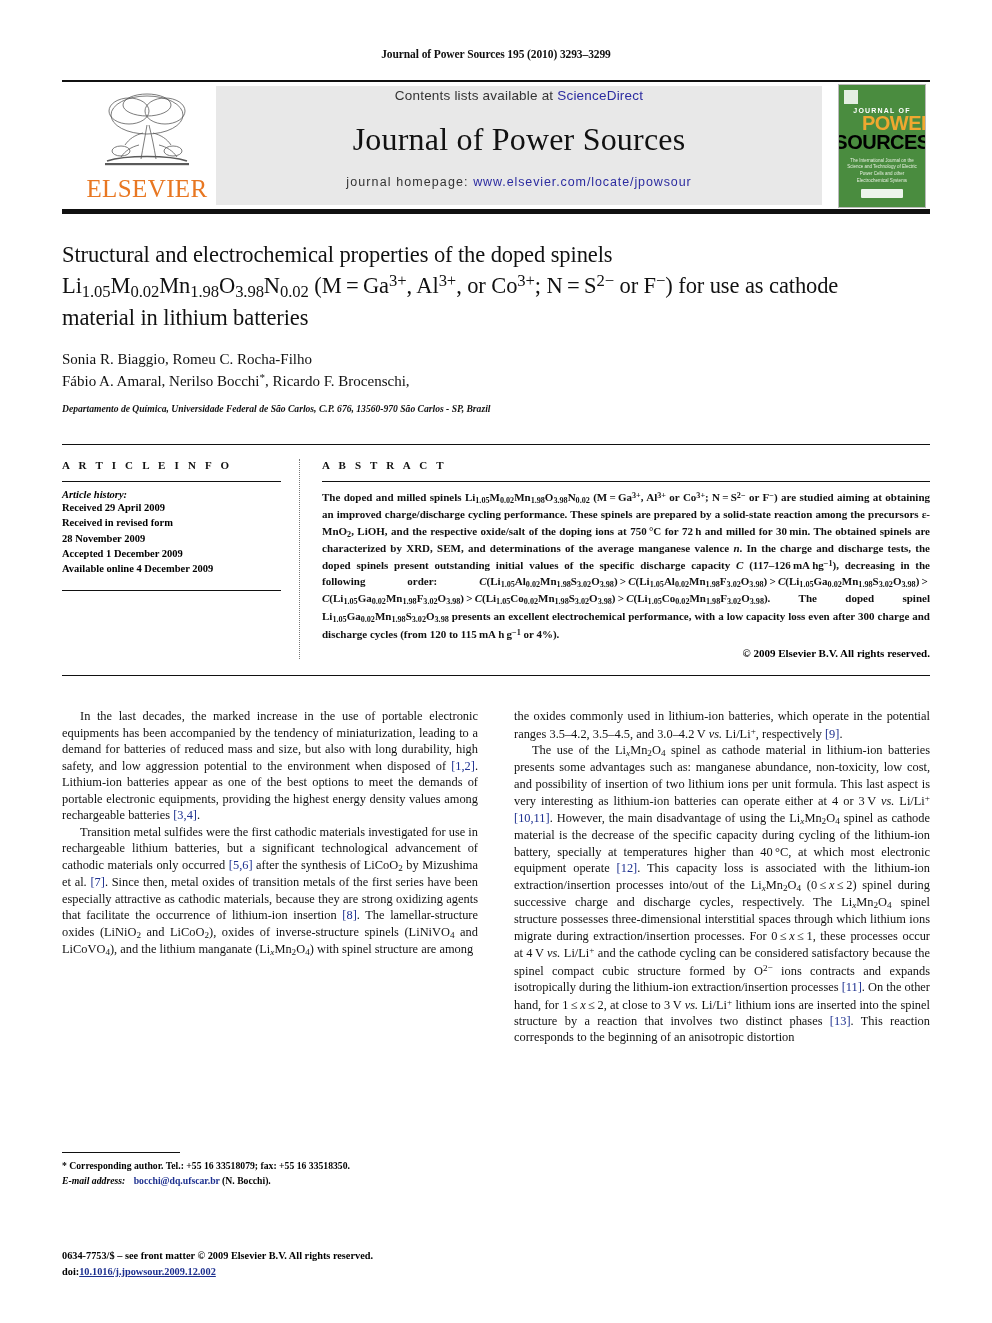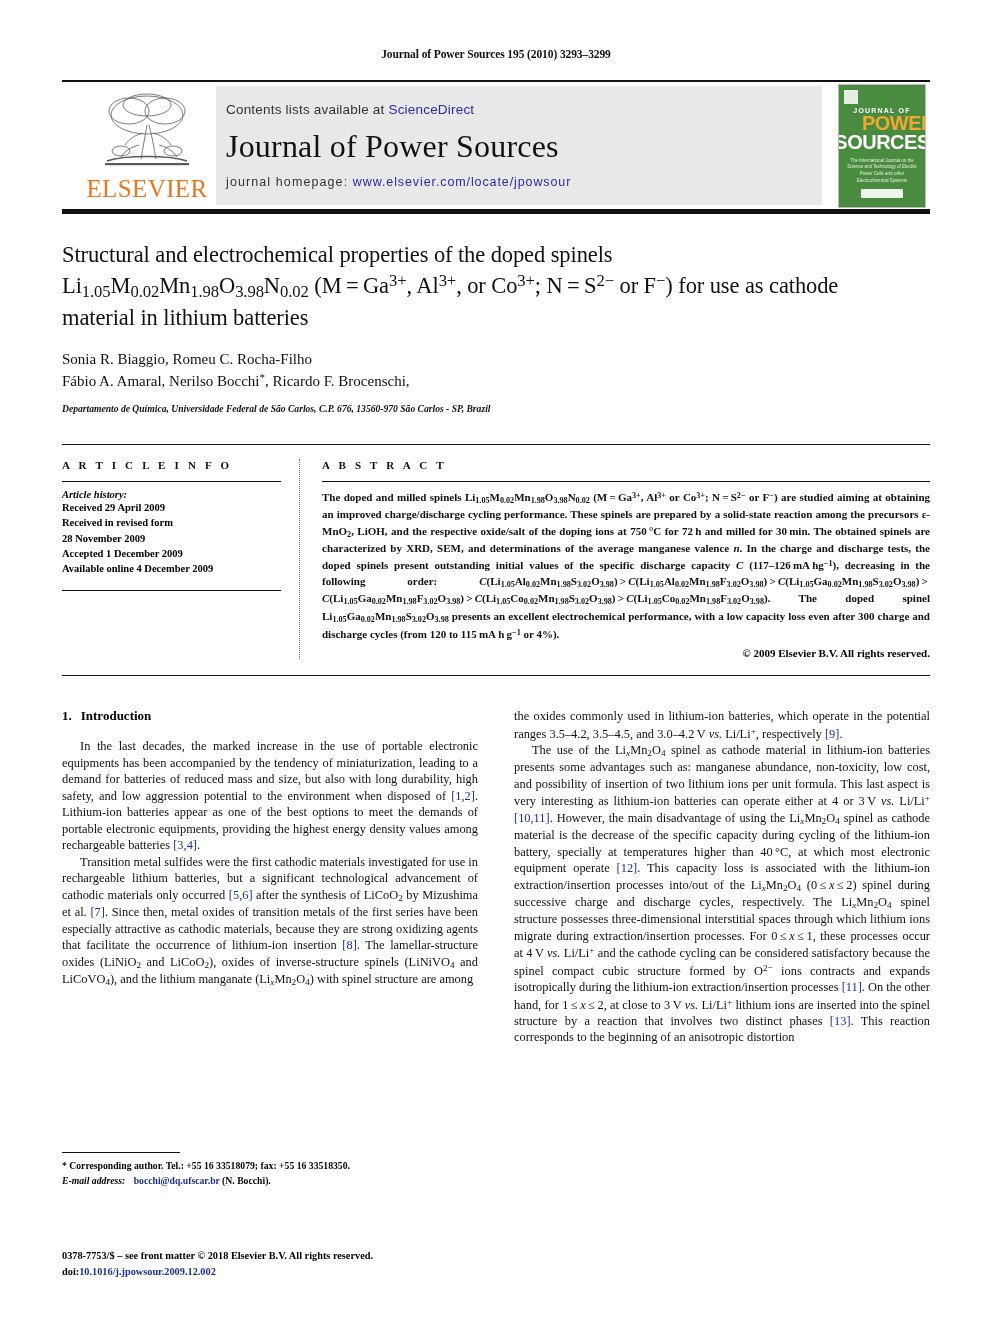--- a/index.html
+++ b/index.html
@@ -49,22 +49,22 @@
     letter-spacing: 0.4px;
     color: #E87722;
     line-height: 1;
     margin-top: 1px;
   }
   .banner {
     flex: 1 1 auto;
     background: #e8e8e8;
     margin: 0 12px 0 8px;
     display: flex; flex-direction: column;
-    justify-content: space-between;
-    padding: 16px 10px 16px 10px;
+    align-items: center; justify-content: space-between;
+    padding: 2px 10px 16px 10px;
   }
   .contents-line {
     font-family: "Liberation Sans", sans-serif;
     font-size: 13.5px;
     color: #333;
     letter-spacing: 0.2px;
   }
   .contents-line .sd { color: #2b2ba0; }
   .journal-name {
     font-family: "Liberation Serif", serif;
@@ -86,21 +86,21 @@
   .cover {
     width: 88px; height: 124px;
     background: #4a8c3f;
     border: 1px solid #bbb;
     position: relative;
     display: flex; flex-direction: column; align-items: center;
     padding-top: 5px; overflow: hidden;
   }
   .cover .cv-els { width: 14px; height: 14px; align-self:flex-start; margin-left:5px; background:#fff; opacity:.85; }
   .cover .cv-jo { font-family:"Liberation Sans",sans-serif; font-size:7px; color:#fff; letter-spacing:1.2px; margin-top:3px; font-weight:bold;}
-  .cover .cv-big { font-family:"Liberation Sans",sans-serif; font-weight:bold; font-size:20px; color:#ffffff; line-height:.95; letter-spacing:-0.5px; }
+  .cover .cv-big { font-family:"Liberation Sans",sans-serif; font-weight:bold; font-size:20px; color:#000000; line-height:.95; letter-spacing:-0.5px; }
   .cover .cv-big.orange { color:#f0a830;padding-left:33px; }
   .cover .cv-sub { font-size:4.5px; color:#e6f0e0; text-align:center; line-height:1.5; margin-top:6px; padding:0 5px; font-family:"Liberation Sans",sans-serif;}
   .cover .cv-sd { margin-top:auto; margin-bottom:7px; font-size:4.5px; color:#dfeadb; text-align:center; font-family:"Liberation Sans",sans-serif; }
   .cover .cv-sd .w { display:block; width:42px; height:9px; background:#fff; opacity:.9; margin:2px auto 2px; border-radius:1px;}
 
   
   .title {
     margin-top: 26px;
     font-size: 22.5px;
     line-height: 1.33;
@@ -190,21 +190,21 @@
   .fn-link { color: #1c2f8f; padding-left: 6px; }
   .issn {
     position: absolute;
     left: 62px;
     top: 1248px;
     width: 470px;
     font-size: 10.3px;
     line-height: 1.55;
     font-weight: bold;
   }
-  .issn .doi-link { color: #1c2f8f; }
+  .issn .doi-link { color: #1c2f8f; text-decoration: underline; }
 </style>
 </head>
 <body>
 
 <div class="page">
 
   <div class="runhead">Journal of Power Sources 195 (2010) 3293–3299</div>
 
   <div class="masthead">
 
@@ -288,23 +288,20 @@
       <div class="sec-head">A B S T R A C T</div>
       <div class="rule"></div>
       <div class="abs-text">The doped and milled spinels Li<sub>1.05</sub>M<sub>0.02</sub>Mn<sub>1.98</sub>O<sub>3.98</sub>N<sub>0.02</sub> (M = Ga<sup>3+</sup>, Al<sup>3+</sup> or Co<sup>3+</sup>; N = S<sup>2−</sup> or F<sup>−</sup>) are studied aiming at obtaining an improved charge/discharge cycling performance. These spinels are prepared by a solid-state reaction among the precursors ε-MnO<sub>2</sub>, LiOH, and the respective oxide/salt of the doping ions at 750 °C for 72 h and milled for 30 min. The obtained spinels are characterized by XRD, SEM, and determinations of the average manganese valence <i>n</i>. In the charge and discharge tests, the doped spinels present outstanding initial values of the specific discharge capacity <i>C</i> (117–126 mA hg<sup>−1</sup>), decreasing in the following order: <i>C</i>(Li<sub>1.05</sub>Al<sub>0.02</sub>Mn<sub>1.98</sub>S<sub>3.02</sub>O<sub>3.98</sub>) &gt; <i>C</i>(Li<sub>1.05</sub>Al<sub>0.02</sub>Mn<sub>1.98</sub>F<sub>3.02</sub>O<sub>3.98</sub>) &gt; <i>C</i>(Li<sub>1.05</sub>Ga<sub>0.02</sub>Mn<sub>1.98</sub>S<sub>3.02</sub>O<sub>3.98</sub>) &gt; <i>C</i>(Li<sub>1.05</sub>Ga<sub>0.02</sub>Mn<sub>1.98</sub>F<sub>3.02</sub>O<sub>3.98</sub>) &gt; <i>C</i>(Li<sub>1.05</sub>Co<sub>0.02</sub>Mn<sub>1.98</sub>S<sub>3.02</sub>O<sub>3.98</sub>) &gt; <i>C</i>(Li<sub>1.05</sub>Co<sub>0.02</sub>Mn<sub>1.98</sub>F<sub>3.02</sub>O<sub>3.98</sub>). The doped spinel Li<sub>1.05</sub>Ga<sub>0.02</sub>Mn<sub>1.98</sub>S<sub>3.02</sub>O<sub>3.98</sub> presents an excellent electrochemical performance, with a low capacity loss even after 300 charge and discharge cycles (from 120 to 115 mA h g<sup>−1</sup> or 4%).</div>
       <div class="abs-copy">© 2009 Elsevier B.V. All rights reserved.</div>
     </div>
   </div>
 
   <div class="body2">
 
     <div class="col">
-      <div class="h1">
-        <span class="num">1.</span><span>Introduction</span>
-      </div>
 
       <p class="para">In the last decades, the marked increase in the use of portable electronic equipments has been accompanied by the tendency of miniaturization, leading to a demand for batteries of reduced mass and size, but also with long durability, high safety, and low aggression potential to the environment when disposed of <span class="ref">[1,2]</span>. Lithium-ion batteries appear as one of the best options to meet the demands of portable electronic equipments, providing the highest energy density values among rechargeable batteries <span class="ref">[3,4]</span>.</p>
 
       <p class="para">Transition metal sulfides were the first cathodic materials investigated for use in rechargeable lithium batteries, but a significant technological advancement of cathodic materials only occurred <span class="ref">[5,6]</span> after the synthesis of LiCoO<sub>2</sub> by Mizushima et al. <span class="ref">[7]</span>. Since then, metal oxides of transition metals of the first series have been especially attractive as cathodic materials, because they are strong oxidizing agents that facilitate the occurrence of lithium-ion insertion <span class="ref">[8]</span>. The lamellar-structure oxides (LiNiO<sub>2</sub> and LiCoO<sub>2</sub>), oxides of inverse-structure spinels (LiNiVO<sub>4</sub> and LiCoVO<sub>4</sub>), and the lithium manganate (Li<sub><i>x</i></sub>Mn<sub>2</sub>O<sub>4</sub>) with spinel structure are among</p>
     </div>
 
     <div class="col">
       <p class="para noind">the oxides commonly used in lithium-ion batteries, which operate in the potential ranges 3.5–4.2, 3.5–4.5, and 3.0–4.2 V <i>vs.</i> Li/Li<sup>+</sup>, respectively <span class="ref">[9]</span>.</p>
 
       <p class="para">The use of the Li<sub><i>x</i></sub>Mn<sub>2</sub>O<sub>4</sub> spinel as cathode material in lithium-ion batteries presents some advantages such as: manganese abundance, non-toxicity, low cost, and possibility of insertion of two lithium ions per unit formula. This last aspect is very interesting as lithium-ion batteries can operate either at 4 or 3 V <i>vs.</i> Li/Li<sup>+</sup> <span class="ref">[10,11]</span>. However, the main disadvantage of using the Li<sub><i>x</i></sub>Mn<sub>2</sub>O<sub>4</sub> spinel as cathode material is the decrease of the specific capacity during cycling of the lithium-ion battery, specially at temperatures higher than 40 °C, at which most electronic equipment operate <span class="ref">[12]</span>. This capacity loss is associated with the lithium-ion extraction/insertion processes into/out of the Li<sub><i>x</i></sub>Mn<sub>2</sub>O<sub>4</sub> (0 ≤ <i>x</i> ≤ 2) spinel during successive charge and discharge cycles, respectively. The Li<sub><i>x</i></sub>Mn<sub>2</sub>O<sub>4</sub> spinel structure possesses three-dimensional interstitial spaces through which lithium ions migrate during extraction/insertion processes. For 0 ≤ <i>x</i> ≤ 1, these processes occur at 4 V <i>vs.</i> Li/Li<sup>+</sup> and the cathode cycling can be considered satisfactory because the spinel compact cubic structure formed by O<sup>2−</sup> ions contracts and expands isotropically during the lithium-ion extraction/insertion processes <span class="ref">[11]</span>. On the other hand, for 1 ≤ <i>x</i> ≤ 2, at close to 3 V <i>vs.</i> Li/Li<sup>+</sup> lithium ions are inserted into the spinel structure by a reaction that involves two distinct phases <span class="ref">[13]</span>. This reaction corresponds to the beginning of an anisotropic distortion</p>
@@ -313,17 +310,17 @@
 
   <div class="footnote">
     <div class="fn-rule"></div>
     <div class="fn-text">
       <span class="ind">* Corresponding author. Tel.: +55 16 33518079; fax: +55 16 33518350.</span>
       <span class="ind"><em>E-mail address:</em> <span class="fn-link">bocchi@dq.ufscar.br</span> <span>(N. Bocchi).</span></span>
     </div>
   </div>
 
   <div class="issn">
-    <div>0378-7753/$ – see front matter © 2018 Elsevier B.V. All rights reserved.</div>
+    <div>0634-7753/$ – see front matter © 2009 Elsevier B.V. All rights reserved.</div>
     <div><span>doi:</span><span class="doi-link">10.1016/j.jpowsour.2009.12.002</span></div>
   </div>
 
 </div>
 
 </body></html>

